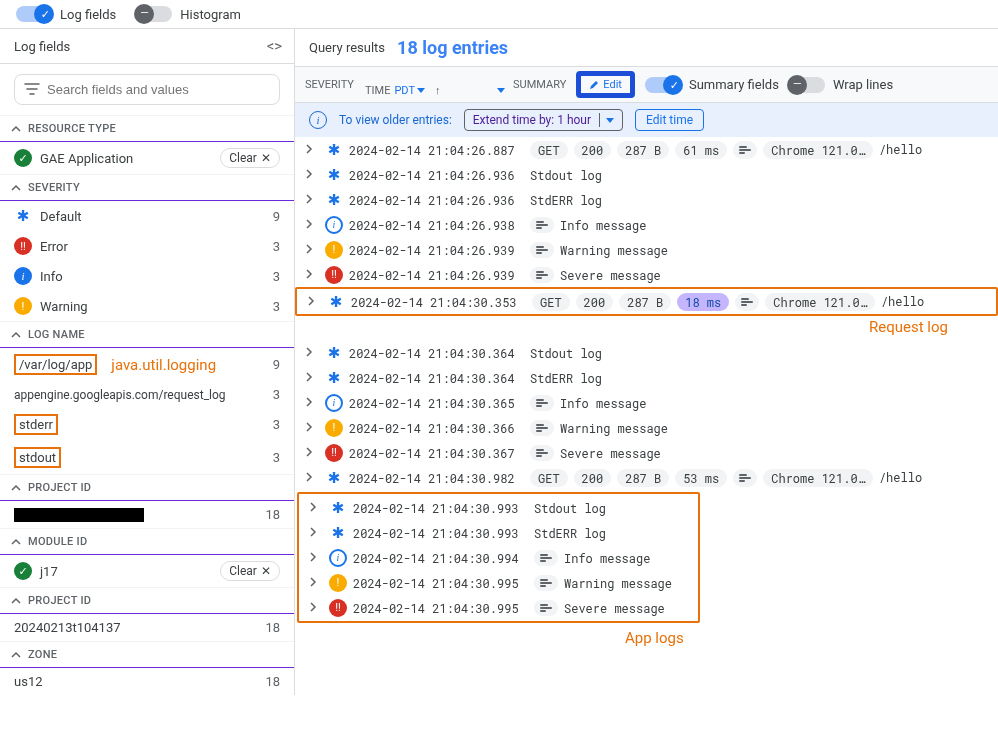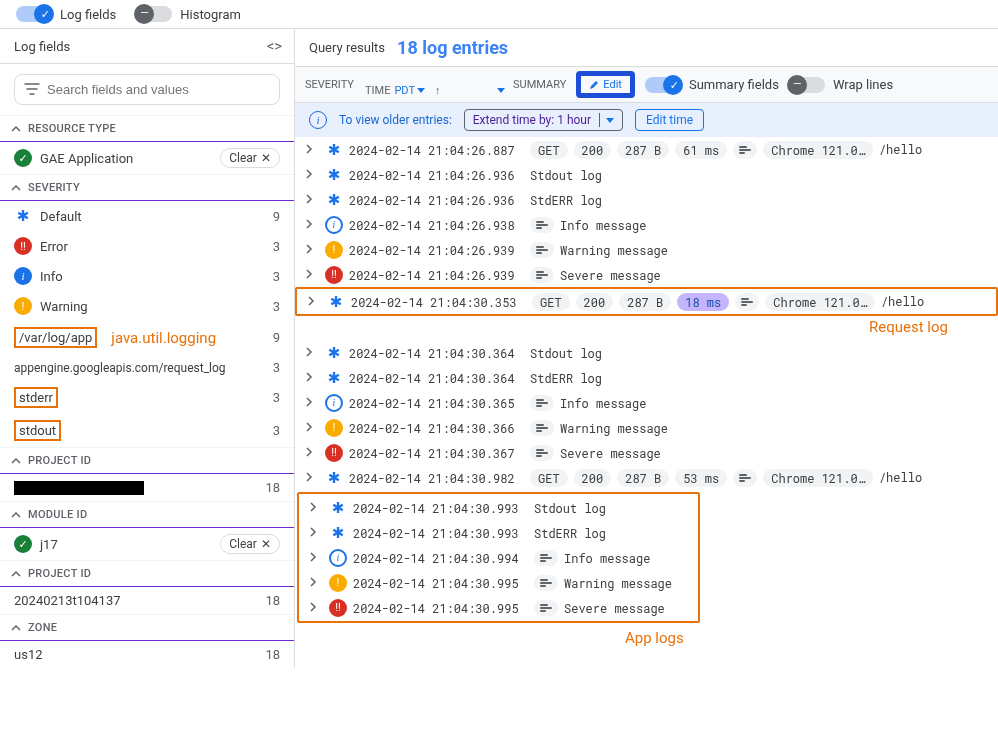--- a/index.html
+++ b/index.html
@@ -134,20 +134,26 @@
       <span class="sev-icon sev-info" style="font-family:Georgia;font-style:italic">i</span>
       <span>Info</span>
       <span class="count">3</span>
     </div>
     <div class="facet-row">
       <span class="sev-icon sev-warning">!</span>
       <span>Warning</span>
       <span class="count">3</span>
     </div>
 
+    <div class="section-hdr">
+      <svg width="12" height="12" viewBox="0 0 12 12">
+          <path d="M2 8l4-4 4 4" stroke="#5f6368" stroke-width="1.5" fill="none"></path>
+        </svg>
+      <span>LOG NAME</span>
+    </div>
     <div class="facet-row" style="gap:14px">
       <span class="red-box"><span>/var/log/app</span></span>
       <span class="annotation">java.util.logging</span>
       <span class="count">9</span>
     </div>
     <div class="facet-row">
       <span style="font-size:12px">appengine.googleapis.com/request_log</span>
       <span class="count">3</span>
     </div>
     <div class="facet-row">

